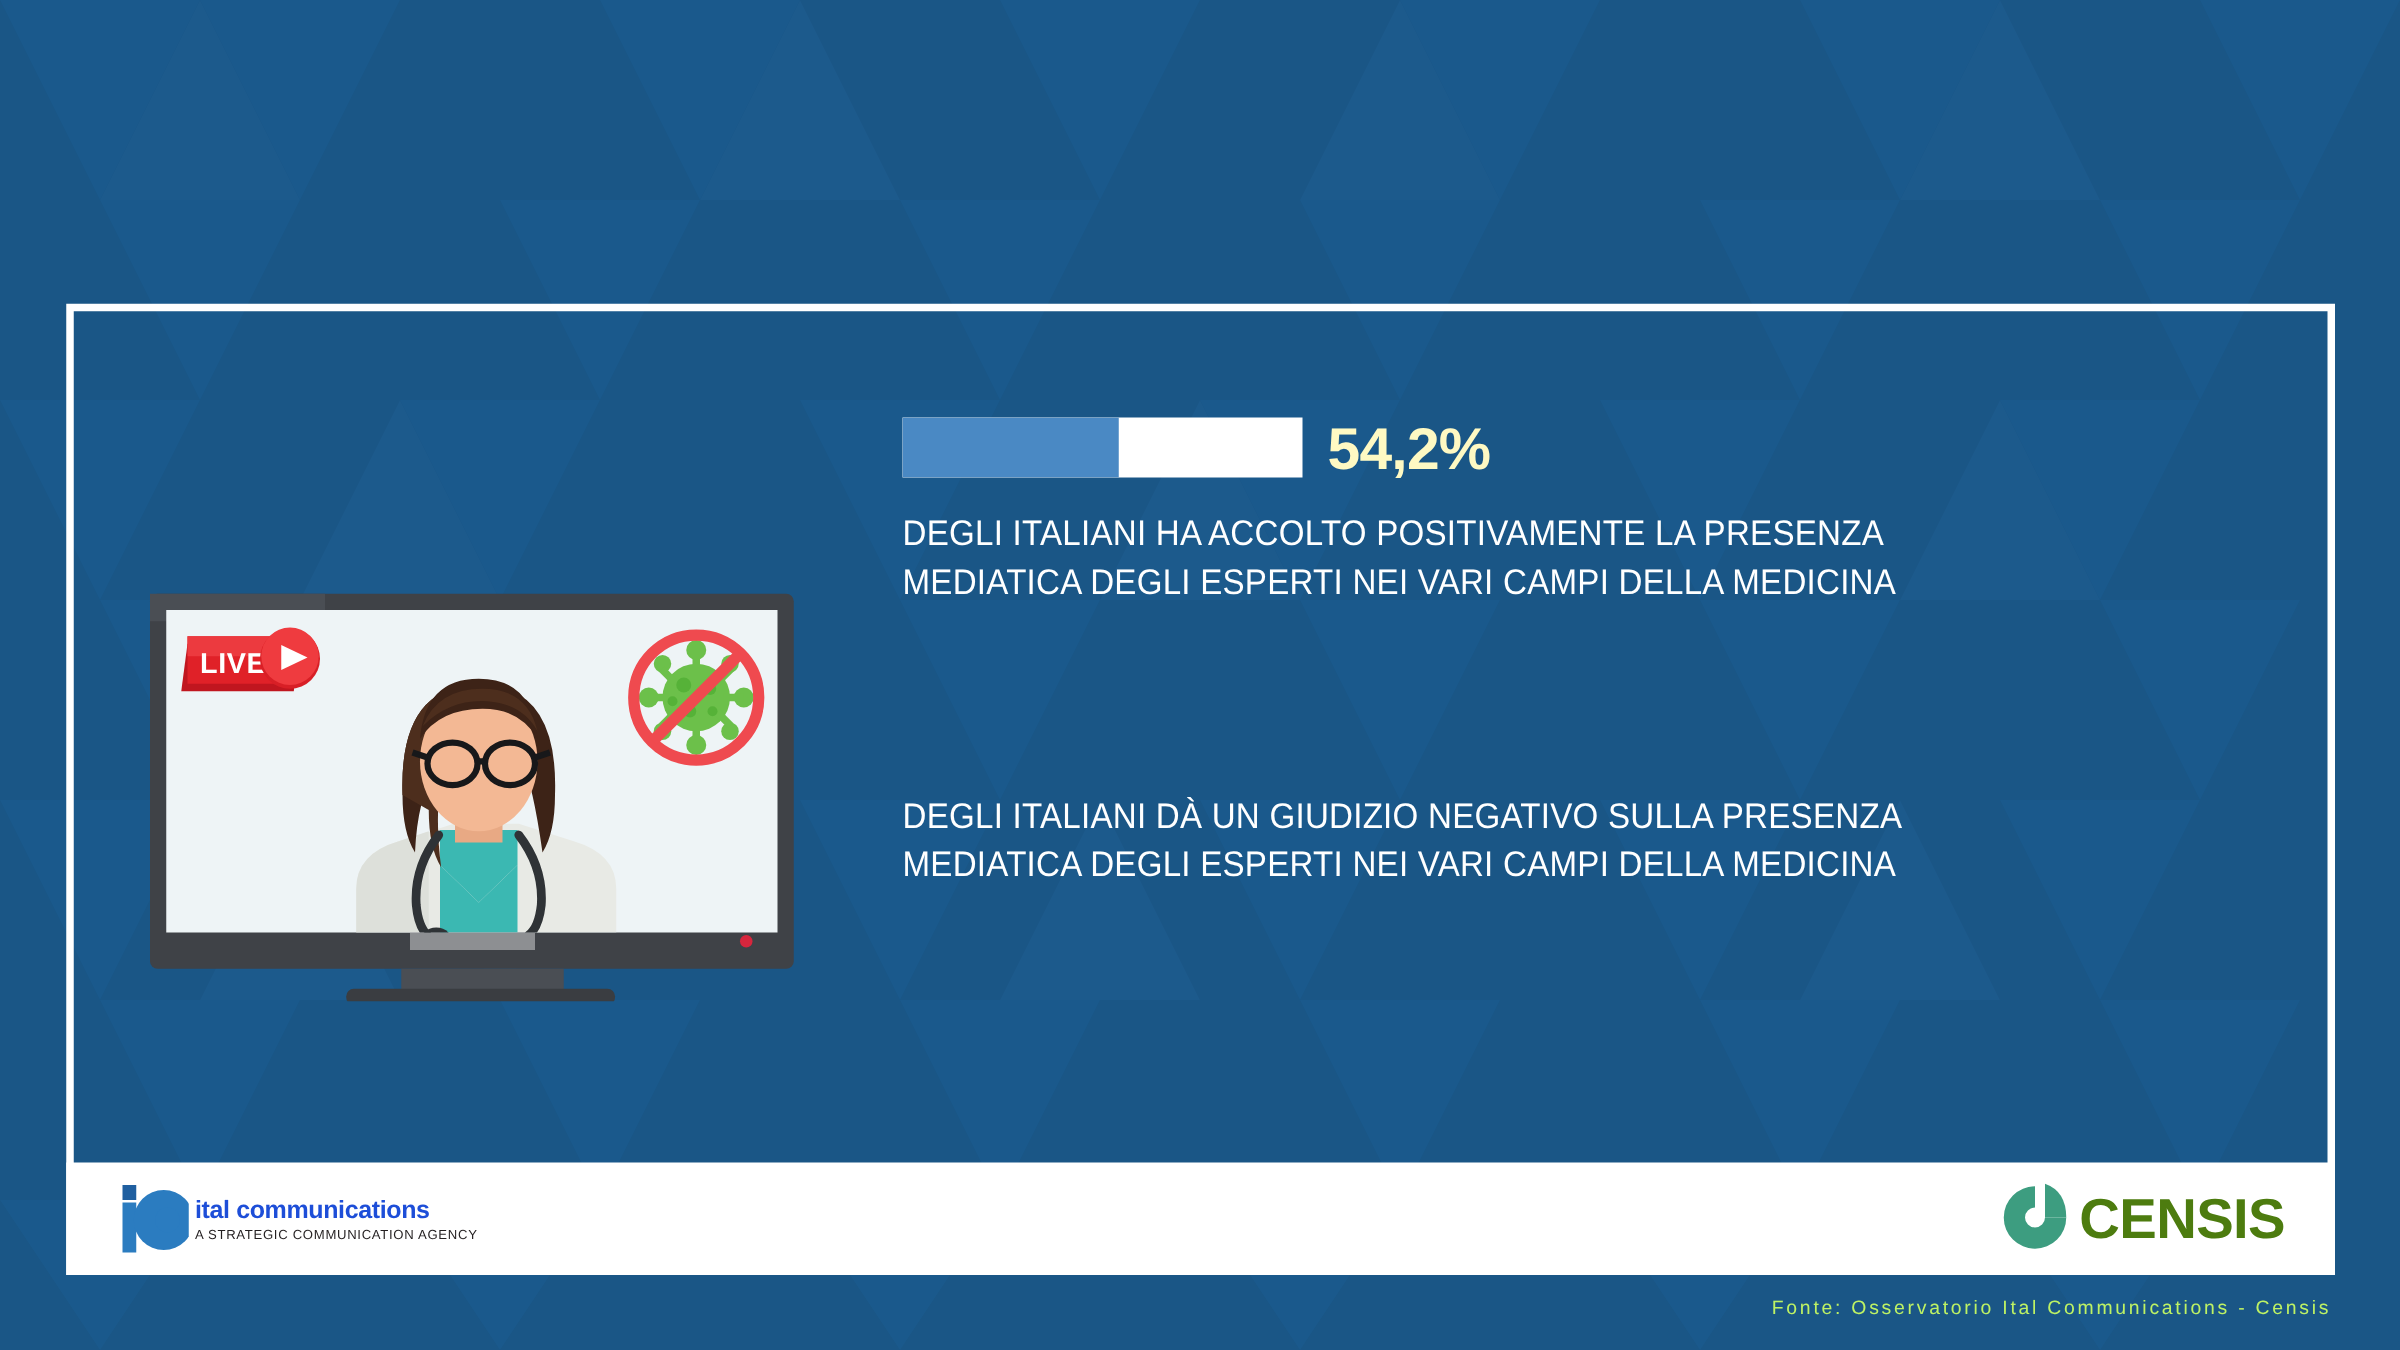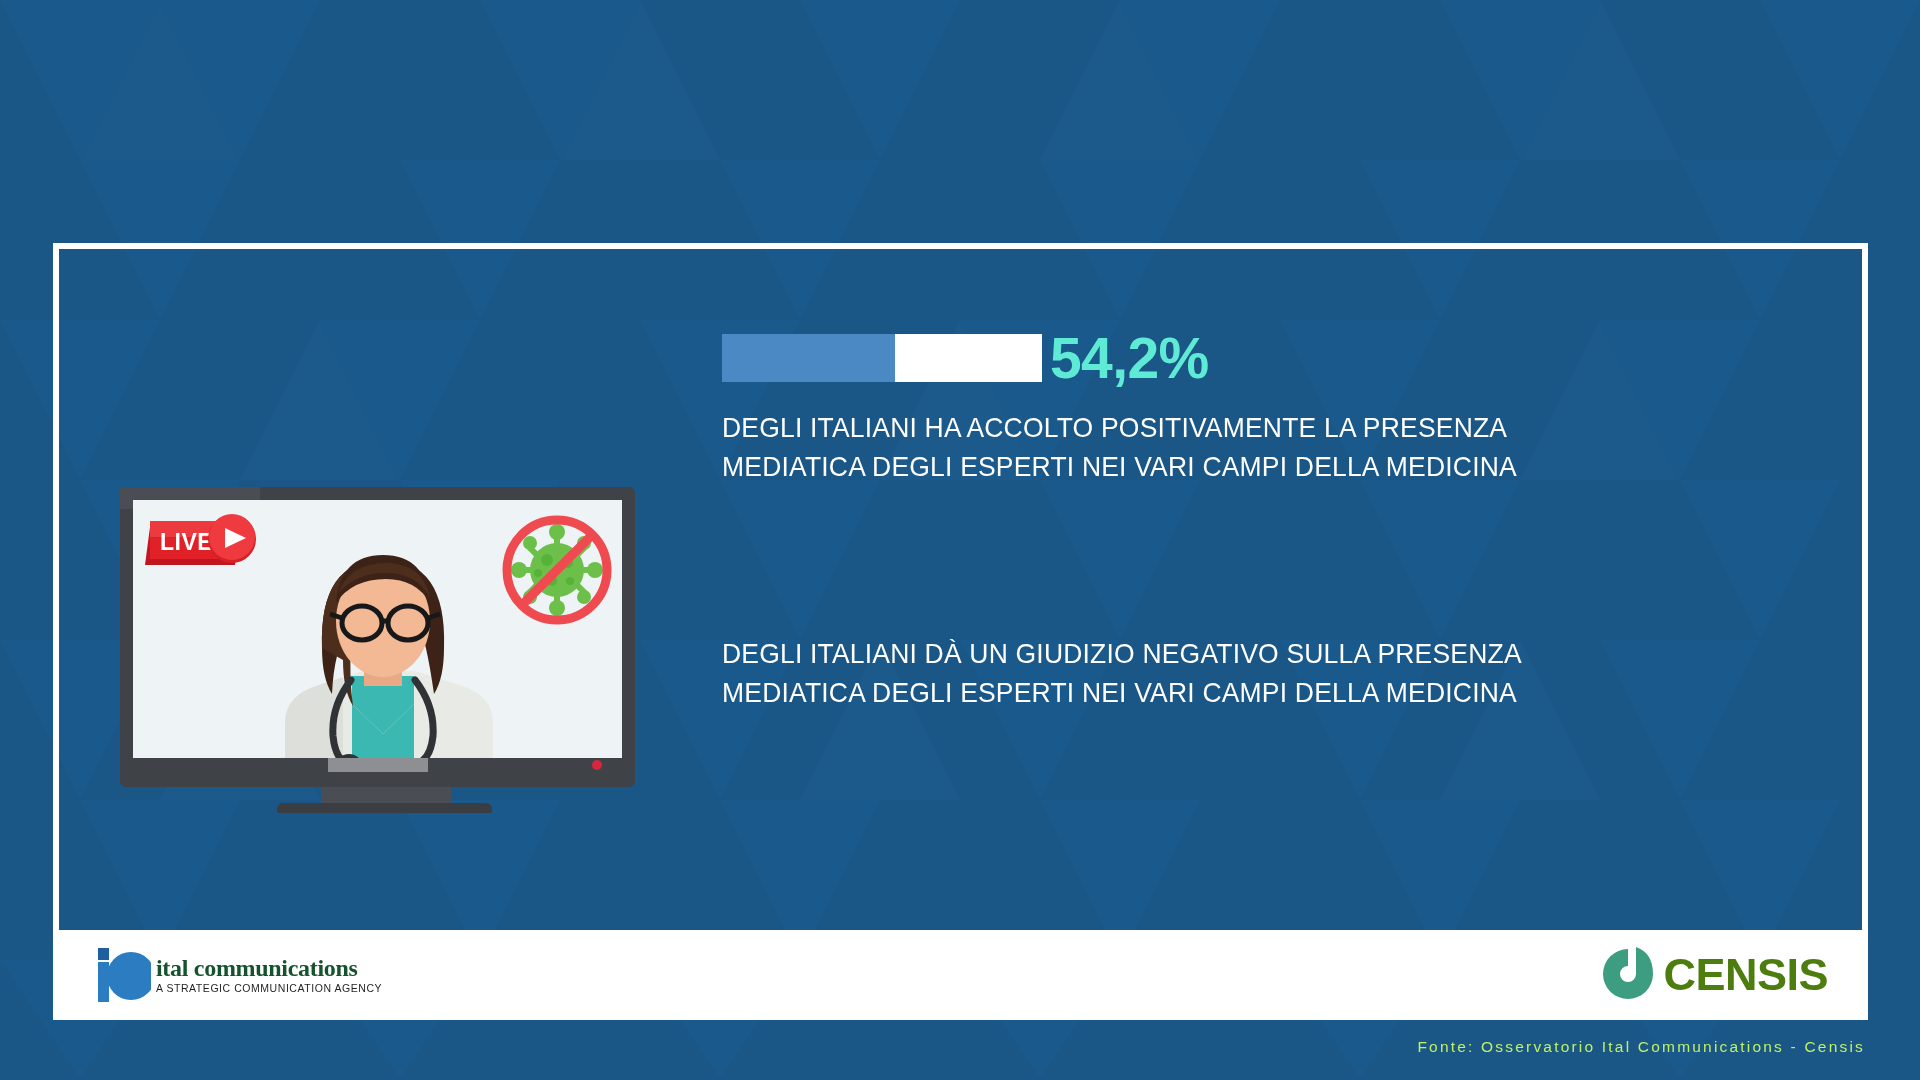--- a/index.html
+++ b/index.html
@@ -39,22 +39,22 @@
 
   
   .footer-band{
     position:absolute;left:53px;top:930px;width:1815px;height:90px;
     background:#ffffff;z-index:6;
   }
   .logo-ital{position:absolute;left:40px;top:14px;display:flex;align-items:center;height:62px;}
   .ic-mark{width:58px;height:58px;position:relative;flex:none;margin-right:5px;}
   .ital-text{display:flex;flex-direction:column;justify-content:center;}
   .ital-name{
-    font-family:Liberation Serif, serif;
-    font-weight:bold;font-size:24px;color:#14532d;letter-spacing:-0.3px;line-height:27px;
+    font-family:Liberation Sans, sans-serif;
+    font-weight:bold;font-size:20px;color:#1d4ed8;letter-spacing:-0.3px;line-height:27px;
   }
   .ital-sub{
     font-family:"Liberation Sans",sans-serif;
     font-size:10.5px;color:#231f20;letter-spacing:0.55px;line-height:13px;
     transform:scaleX(1.0);transform-origin:left center;
   }
   .logo-censis{position:absolute;right:40px;top:12px;display:flex;align-items:center;height:64px;}
   .censis-mark{width:62px;height:62px;flex:none;margin-right:4px;}
   .censis-word{
     font-family:"Liberation Sans",sans-serif;
@@ -72,35 +72,35 @@
   
   .stats{position:absolute;left:722px;top:330px;z-index:7;width:1020px;}
   .stat-block{margin-bottom:0;}
   .stat-block + .stat-block{margin-top:148px;}
   .bar-row{display:flex;align-items:center;height:56px;}
   .bar{
     width:320px;height:48px;background:#ffffff;position:relative;overflow:hidden;flex:none;
   }
   .bar-fill{position:absolute;left:0;top:0;bottom:0;background:#4a89c4;}
   .pct{
-    color:#5eead4;font-weight:bold;font-size:57px;line-height:47px;
-    margin-left:8px;letter-spacing:-0.6px;white-space:nowrap;
+    color:#fef9c3;font-weight:bold;font-size:47px;line-height:47px;
+    margin-left:20px;letter-spacing:-0.6px;white-space:nowrap;
     font-family:"Liberation Sans",sans-serif;
   }
   .desc{
     margin-top:22px;color:#ffffff;
     font-family:"Liberation Sans Narrow","Liberation Sans",sans-serif;
     font-size:28.5px;line-height:39px;letter-spacing:0.2px;
     transform:scaleX(0.93);transform-origin:left top;
     white-space:nowrap;
   }
   .desc div{white-space:nowrap;}
 
   
-  .tv-wrap{position:absolute;left:100px;top:473px;width:570px;height:340px;z-index:7;}
+  .tv-wrap{position:absolute;left:100px;top:461px;width:570px;height:340px;z-index:7;}
   .tv-wrap svg{display:block;width:570px;height:340px;}
 </style>
 </head>
 <body>
 
 <div class="stage">
 
   <div class="bg-pattern">
     <svg viewBox="0 0 1920 1080" preserveAspectRatio="none" aria-hidden="true">
       <rect x="0" y="0" width="1920" height="1080" fill="#1a5686"></rect>

